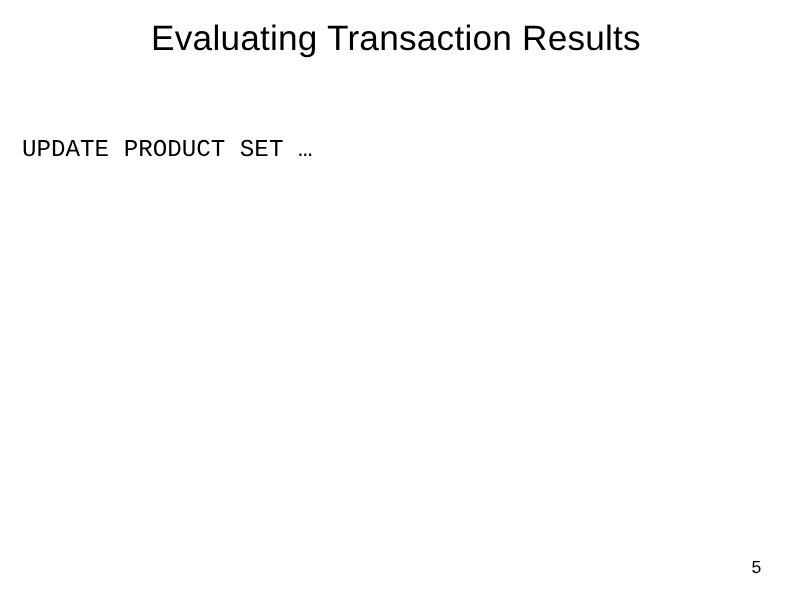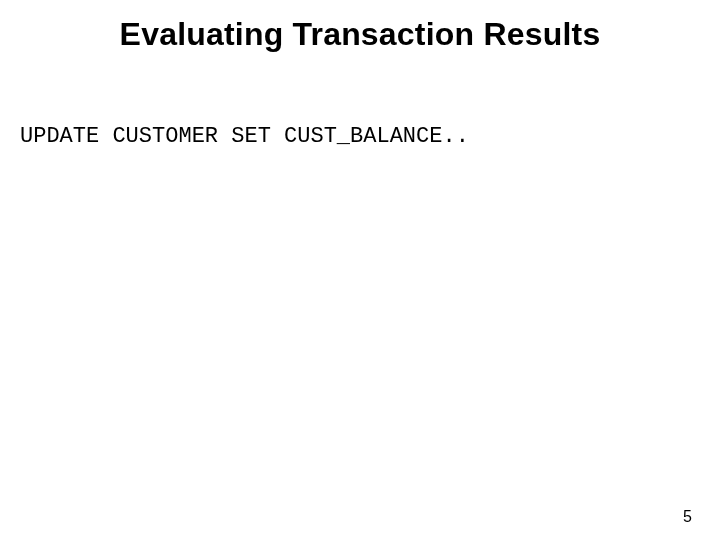--- a/index.html
+++ b/index.html
@@ -14,21 +14,21 @@
   }
   .slide {
     box-sizing: border-box;
     width: 720px;
     height: 540px;
     padding: 12px 28px 0 28px;
     position: relative;
   }
   .title {
     font-size: 32px;
-    font-weight: 700;
+    font-weight: 400;
     text-align: center;
     margin: 4px 0 14px 0;
     letter-spacing: 0.2px;
   }
   .code-block {
     font-family: "Courier New", Courier, monospace;
     font-size: 22px;
     line-height: 1.28;
     white-space: pre;
     color: #000000;
@@ -43,19 +43,19 @@
   }
 </style>
 </head>
 <body>
 
 <div class="slide">
 
   <div class="title">Evaluating Transaction Results</div>
 
   <div class="code-block">
-    <div>UPDATE CUSTOMER SET CUST_BALANCE..</div>
+    <div>UPDATE PRODUCT SET …</div>
     
   </div>
 
   <div class="page-num">5</div>
 
 </div>
 
 </body></html>

